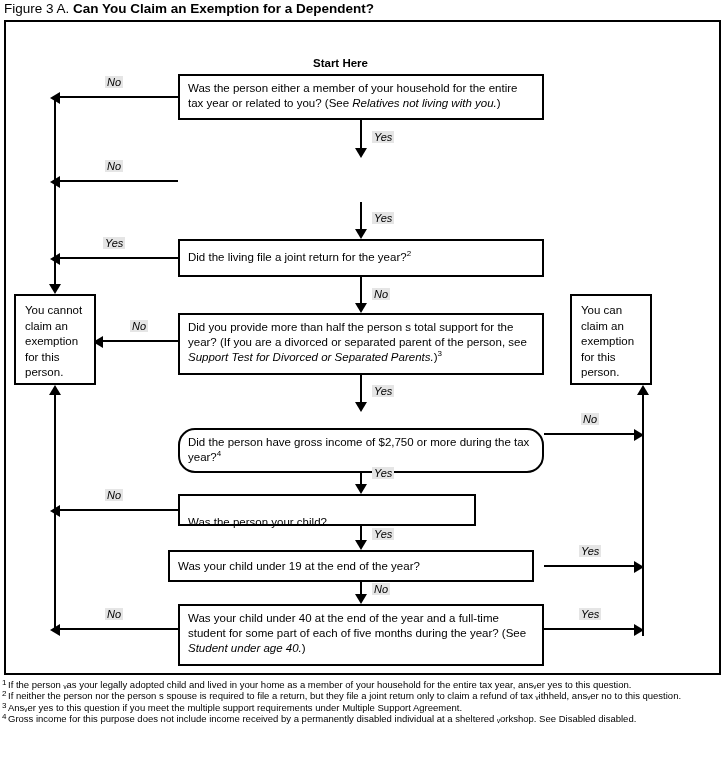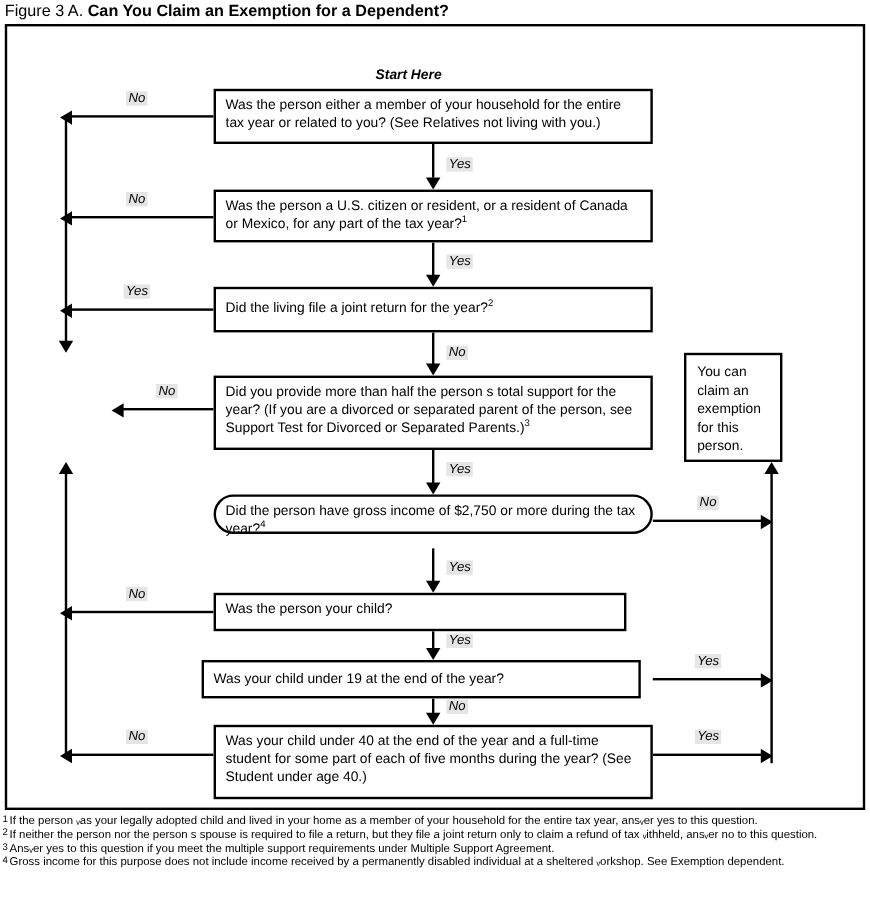--- a/index.html
+++ b/index.html
@@ -40,39 +40,38 @@
   
   .node {
     position: absolute;
     border: 2px solid #000;
     background: #fff;
     font-size: 11.5px;
     line-height: 15px;
     padding: 5px 8px 4px 8px;
     z-index: 4;
   }
-  .node .ital { }
+  .node .ital { font-style: italic; }
   .node sup { font-size: 8px; vertical-align: super; line-height: 0; }
 
   .term {
     position: absolute;
     border: 2px solid #000;
     background: #fff;
     font-size: 11.5px;
     line-height: 15.5px;
     padding: 7px 8px 6px 9px;
     z-index: 4;
   }
 
   
   .start-here {
     position: absolute;
     font-size: 11.5px;
     font-weight: bold;
-    font-style: italic;
     white-space: nowrap;
     z-index: 4;
   }
 
   
   .ln { position: absolute; background: #000; z-index: 2; }
   .hln { height: 2px; }
   .vln { width: 2px; }
 
   
@@ -140,48 +139,48 @@
   </div>
 
   <div class="frame"></div>
 
   <div class="start-here" style="left:313px; top:57px;">Start Here</div>
 
   <div class="node" style="left:178px; top:74px; width:366px; height:46px;">
     <span>Was the person either a member of your household for the entire tax year or related to you? (See </span><span class="ital">Relatives not living with you.</span><span>)</span>
   </div>
 
-  <div class="node" style="left:178px; top:158px; width:366px; height:44px;">
-    <span>Was the person a U.S. citizen or resident, or a resident of Canada or Mexico, for any part of the tax year?</span><sup>1</sup>
-  </div>
 
   <div class="node" style="left:178px; top:239px; width:366px; height:38px; padding-top:9px;">
     <span>Did the living file a joint return for the year?</span><sup>2</sup>
   </div>
 
   <div class="node" style="left:178px; top:313px; width:366px; height:62px;">
     <span>Did you provide more than half the person  s total support for the year? (If you are a divorced or separated parent of the person, see </span><span class="ital">Support Test for Divorced or Separated Parents.</span><span>)</span><sup>3</sup>
   </div>
 
-  <div class="node" style="left:178px; top:412px; width:366px; height:33px;border-radius:17px;">
+  <div class="node" style="left:178px; top:428px; width:366px; height:45px;border-radius:17px;">
     <span>Did the person have gross income of $2,750 or more during the tax year?</span><sup>4</sup>
   </div>
 
-  <div class="node" style="left:178px; top:494px; width:344px; height:32px; padding-top:5px;">
+  <div class="node" style="left:178px; top:494px; width:298px; height:32px; padding-top:19px;">
     <span>Was the person your child?</span>
   </div>
 
   <div class="node" style="left:168px; top:550px; width:366px; height:32px; padding-top:7px;">
     <span>Was your child under 19 at the end of the year?</span>
   </div>
 
   <div class="node" style="left:178px; top:604px; width:366px; height:62px;">
     <span>Was your child under 40 at the end of the year and a full-time student for some part of each of five months during the year? (See </span><span class="ital">Student under age 40.</span><span>)</span>
   </div>
 
+  <div class="term" style="left:14px; top:294px; width:82px; height:91px;">
+    <span>You cannot claim an exemption for this person.</span>
+  </div>
 
   <div class="term" style="left:570px; top:294px; width:82px; height:91px;">
     <span>You can claim an exemption for this person.</span>
   </div>
 
   <div class="ln vln" style="left:54px; top:96px; height:190px;"></div>
   <div class="arr arr-down" style="left:49px; top:284px;"></div>
 
   <div class="ln hln" style="left:60px; top:96px; width:118px;"></div>
   <div class="arr arr-left" style="left:50px; top:92px;"></div>
@@ -261,18 +260,18 @@
 
     <div class="note">
       <span class="mk">2</span><span>If neither the person nor the person  s spouse is required to file a return, but they file a joint return only to claim a refund of tax ᵥithheld, ansᵥer  no  to this question.</span>
     </div>
 
     <div class="note">
       <span class="mk">3</span><span>Ansᵥer  yes  to this question if you meet the multiple support requirements under </span><span class="ital">Multiple Support Agreement</span><span>.</span>
     </div>
 
     <div class="note">
-      <span class="mk">4</span><span>Gross income for this purpose does not include income received by a permanently disabled individual at a sheltered ᵥorkshop. See </span><span class="ital">Exemption dependent</span><span>.</span>
+      <span class="mk">4</span><span>Gross income for this purpose does not include income received by a permanently disabled individual at a sheltered ᵥorkshop. See </span><span class="ital">Disabled disabled</span><span>.</span>
     </div>
 
   </div>
 
 </div>
 
 </body></html>

